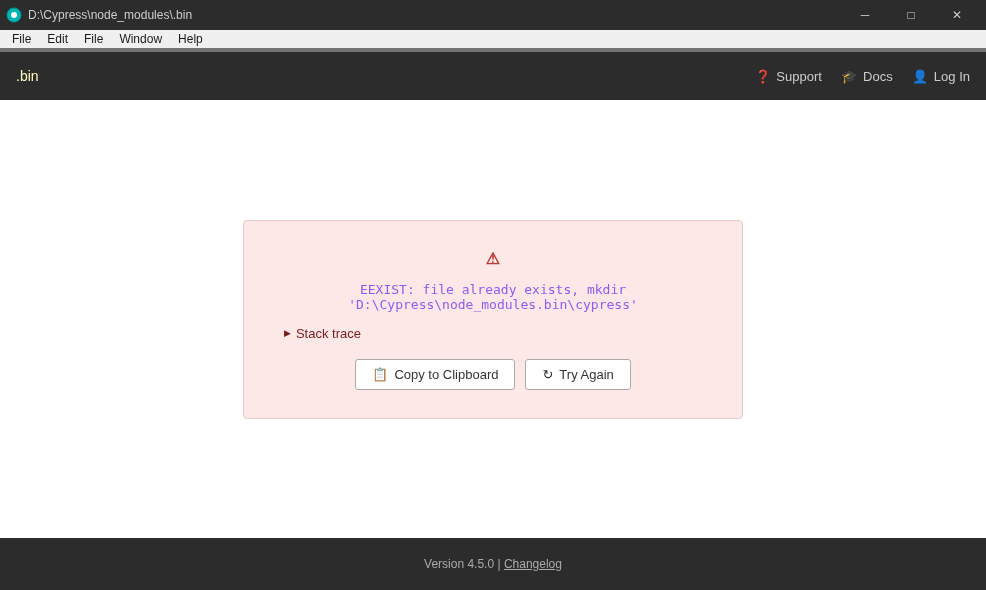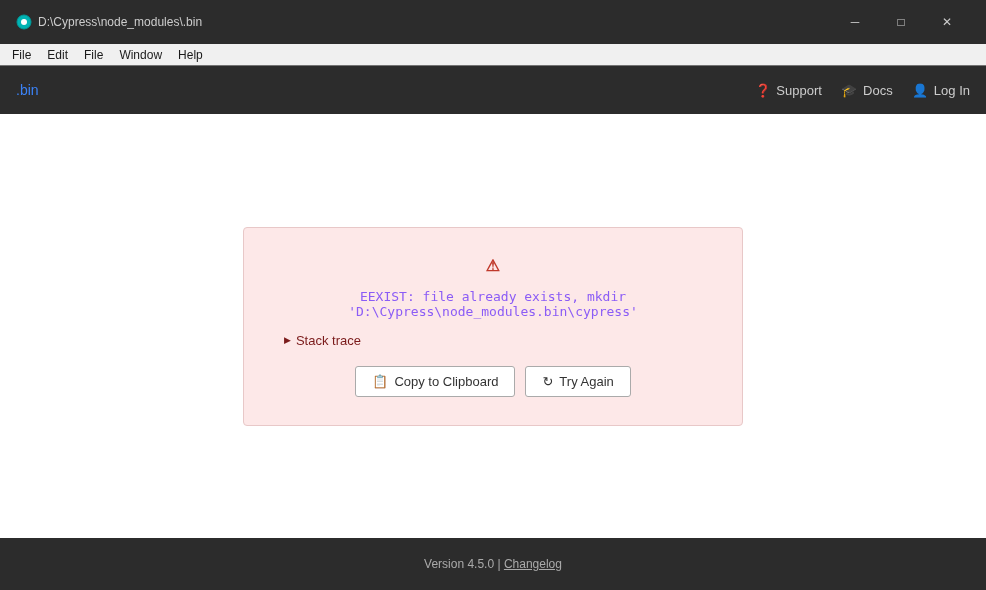--- a/index.html
+++ b/index.html
@@ -1,44 +1,44 @@
 <!DOCTYPE html>
 <html><head>
   <meta charset="utf-8">
   <style>
     * { margin: 0; padding: 0; box-sizing: border-box; }
     body { width: 986px; height: 590px; font-family: -apple-system, BlinkMacSystemFont, 'Segoe UI', sans-serif; font-size: 13px; background: #f5f5f5; overflow: hidden; display: flex; flex-direction: column; }
 
     
     .title-bar {
-      height: 44px;
+      height: 30px;
       background: #2c2c2c;
       display: flex;
       align-items: center;
       justify-content: space-between;
-      padding: 0 16px;
+      padding: 0 6px;
       color: #ccc;
       font-size: 12px;
       user-select: none;
       flex-shrink: 0;
     }
     .title-bar-left { display: flex; align-items: center; gap: 6px; }
     .title-bar-icon { width: 16px; height: 16px; }
     .title-bar-controls { display: flex; gap: 0; }
     .title-bar-btn {
       width: 46px; height: 30px;
       background: transparent; border: none; color: #ccc;
       cursor: pointer; font-size: 12px; display: flex; align-items: center; justify-content: center;
     }
 
     
     .menu-bar {
       height: 22px;
       background: #f0f0f0;
-      border-bottom: 1px solid #737373;
+      border-bottom: 4px solid #737373;
       display: flex;
       align-items: center;
       padding: 0 4px;
       flex-shrink: 0;
     }
     .menu-item {
       padding: 2px 8px;
       cursor: pointer;
       font-size: 12px;
       color: #1a1a1a;
@@ -47,21 +47,21 @@
     
     .app-bar {
       height: 48px;
       background: #2c2c2c;
       display: flex;
       align-items: center;
       justify-content: space-between;
       padding: 0 16px;
       flex-shrink: 0;
     }
-    .app-bar-title { color: #3b82f6; font-size: 14px; font-weight: 500; }
+    .app-bar-title { color: #fef9c3; font-size: 14px; font-weight: 500; }
     .app-bar-actions { display: flex; align-items: center; gap: 20px; }
     .app-bar-link {
       color: #cccccc; font-size: 13px; cursor: pointer; display: flex; align-items: center; gap: 5px; text-decoration: none;
     }
 
     
     .main-content {
       flex: 1;
       background: #ffffff;
       display: flex;

